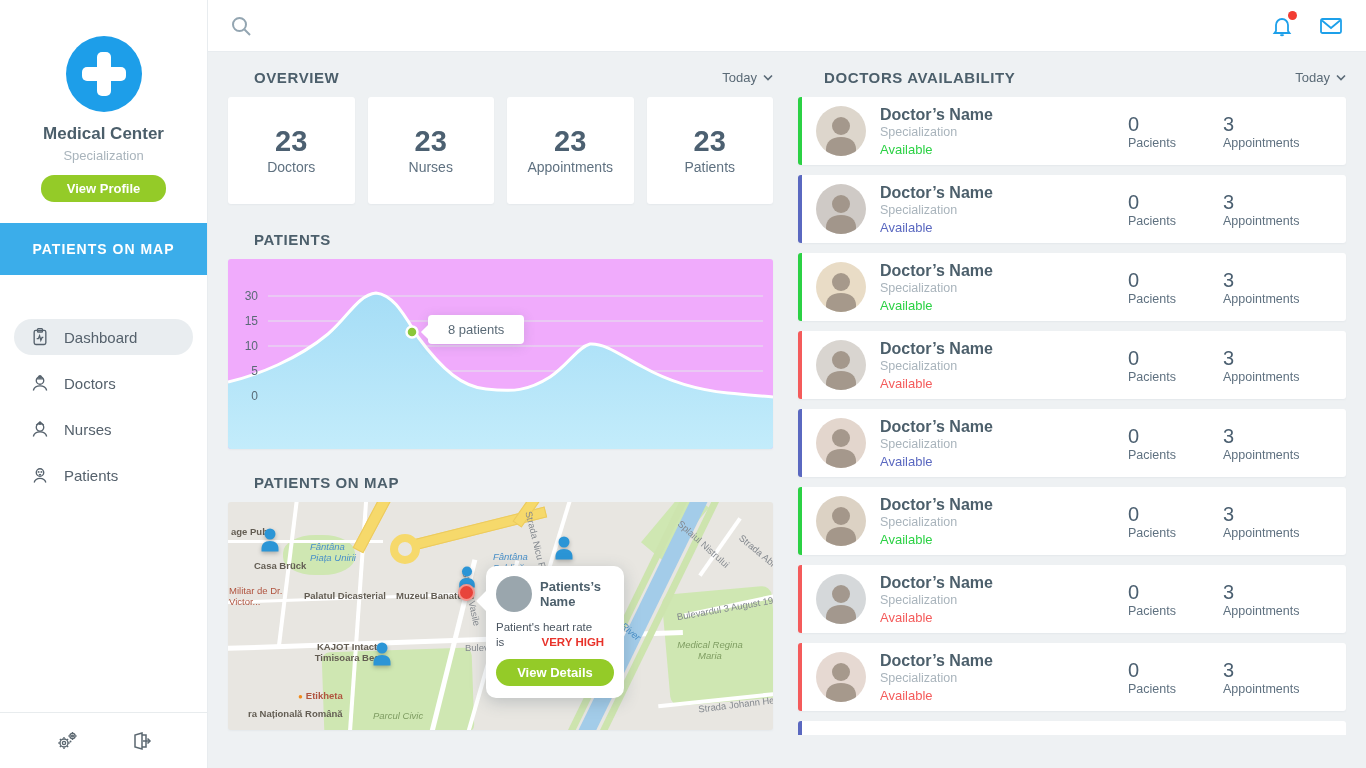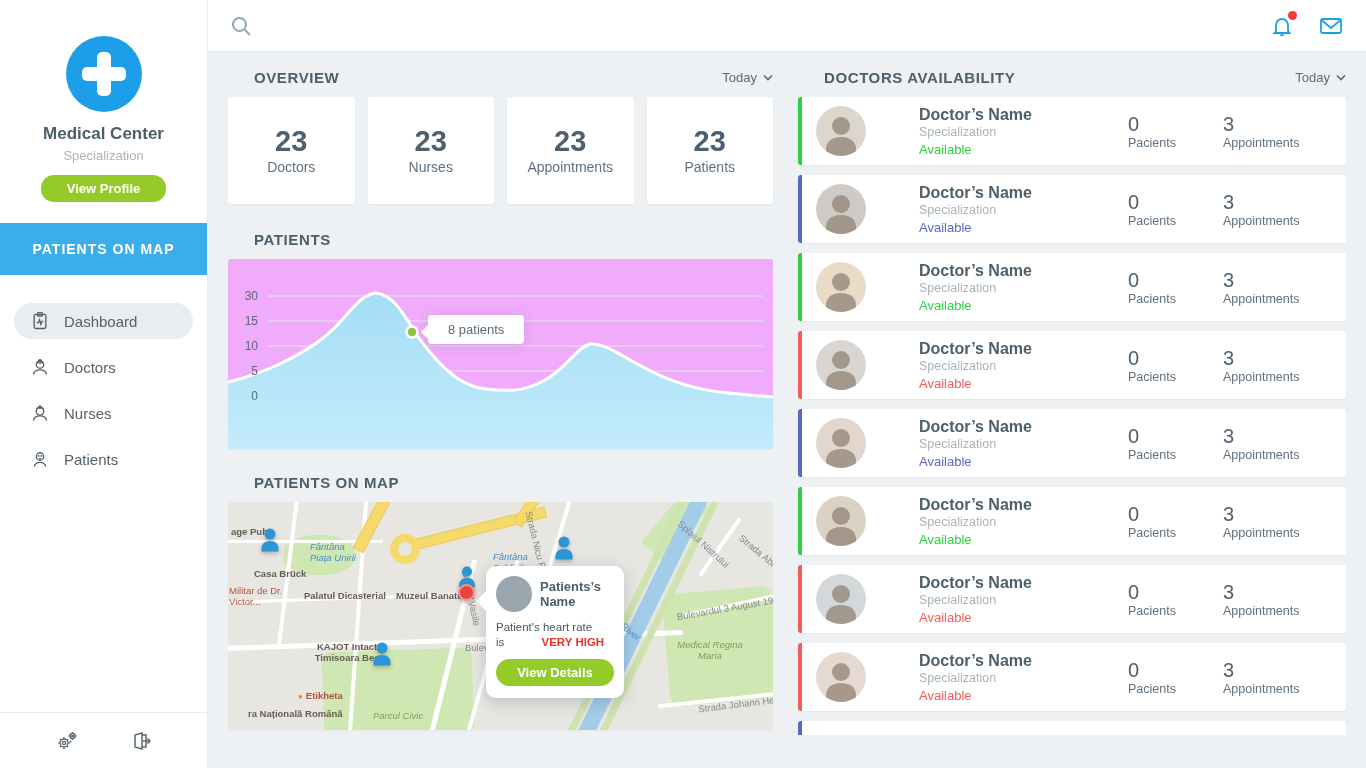--- a/index.html
+++ b/index.html
@@ -12,21 +12,21 @@
   .sidebar { width:207px; background:#fff; display:flex; flex-direction:column; position:relative; box-shadow:1px 0 0 #e8ecef; }
   .clinic { text-align:center; padding-top:36px; }
   .logo { width:76px; height:76px; border-radius:50%; background:#1d9ee9; margin:0 auto; position:relative; }
   .logo::before, .logo::after { content:""; position:absolute; background:#fff; border-radius:5px; left:50%; top:50%; transform:translate(-50%,-50%); }
   .logo::before { width:44px; height:14px; }
   .logo::after { width:14px; height:44px; }
   .clinic-name { font-size:17px; font-weight:bold; color:#4b5e6a; margin-top:12px; }
   .clinic-sub { font-size:13px; color:#a9b4bc; margin-top:4px; }
   .btn-green { display:inline-block; margin-top:12px; background:#94cb28; color:#fff; font-size:13px; font-weight:bold; border:none; border-radius:13px; padding:6px 26px; cursor:pointer; }
   .banner { margin-top:21px; height:52px; background:#3badea; color:#fff; font-size:14px; font-weight:bold; letter-spacing:1px; display:flex; align-items:center; justify-content:center; }
-  .nav { margin-top:28px; padding:0 14px; }
+  .nav { margin-top:44px; padding:0 14px; }
   .nav-item { display:flex; align-items:center; gap:14px; height:36px; padding:0 16px; border-radius:18px; margin-bottom:10px; font-size:15px; color:#55616c; cursor:pointer; }
   .nav-item[data-active="true"] { background:#e9edf0; }
   .nav-item svg { flex:0 0 auto; }
   .sidebar-footer { margin-top:auto; border-top:1px solid #e8ecee; height:56px; display:flex; align-items:center; justify-content:space-around; padding:0 30px; }
   .foot-icon { color:#5b6770; cursor:pointer; display:flex; align-items:center; }
 
   
   .main { flex:1; display:flex; flex-direction:column; }
   .topbar { height:52px; background:#fff; border-bottom:1px solid #e8ecef; display:flex; align-items:center; padding:0 22px; gap:14px; }
   .search-input { border:none; outline:none; font-size:14px; color:#6b7b86; width:320px; background:transparent; }
@@ -82,21 +82,21 @@
   .map-popup::before { content:""; position:absolute; left:-7px; top:28px; width:14px; height:14px; background:#fff; transform:rotate(45deg); }
   .popup-head { display:flex; align-items:center; gap:8px; }
   .popup-avatar { width:36px; height:36px; border-radius:50%; background:#9aa6ad; flex:0 0 auto; }
   .popup-name { font-size:13px; font-weight:bold; color:#4c5f6b; }
   .popup-body { font-size:11.5px; color:#4a5560; margin-top:8px; line-height:1.3; }
   .popup-alert { color:#e8322a; font-weight:bold;margin-left:34px; }
   .btn-details { display:block; width:100%; margin-top:9px; background:#94cb28; color:#fff; border:none; border-radius:14px; font-size:13px; font-weight:bold; padding:6px 0; cursor:pointer; }
 
   
   .doc-list { display:flex; flex-direction:column; gap:10px; }
-  .doc-card { background:#fff; height:68px; border-radius:3px; border-left:4px solid #ccc; display:flex; align-items:center; padding:0 18px 0 14px; box-shadow:0 1px 2px rgba(90,110,125,.06); cursor:pointer;gap:39px; }
+  .doc-card { background:#fff; height:68px; border-radius:3px; border-left:4px solid #ccc; display:flex; align-items:center; padding:0 18px 0 14px; box-shadow:0 1px 2px rgba(90,110,125,.06); cursor:pointer; }
   .doc-card[data-status="green"] { border-left-color:#2bd144; }
   .doc-card[data-status="blue"]  { border-left-color:#5a68c0; }
   .doc-card[data-status="red"]   { border-left-color:#f45b5b; }
   .doc-card[data-status="green"] .doc-status { color:#2bd144; }
   .doc-card[data-status="blue"]  .doc-status { color:#5a68c0; }
   .doc-card[data-status="red"]   .doc-status { color:#f45b5b; }
   .doc-avatar { width:50px; height:50px; border-radius:50%; overflow:hidden; flex:0 0 auto; background:#ddd6cc; }
   .doc-list .doc-card:nth-child(2) .doc-avatar { background:#cfcac6; }
   .doc-list .doc-card:nth-child(3) .doc-avatar { background:#e9dcc6; }
   .doc-list .doc-card:nth-child(4) .doc-avatar { background:#d9d5d0; }
@@ -312,21 +312,21 @@
           <div class="yroad" style="left:138px;top:-8px;width:12px;height:60px;transform:rotate(28deg)"></div>
           <div class="yroad" style="left:175px;top:22px;width:145px;height:11px;transform:rotate(-14deg)"></div>
           <div class="yroad" style="left:295px;top:-14px;width:11px;height:40px;transform:rotate(35deg)"></div>
           <div class="roundabout"></div>
 
           <div class="riverbank1"></div>
           <div class="riverbank2"></div>
           <div class="river"></div>
 
           <span class="mlabel lb-poi" style="left:3px;top:24px">age Pub</span>
-          <span class="mlabel lb-poi" style="left:26px;top:66px">Casa Brück</span>
+          <span class="mlabel lb-poi" style="left:26px;top:58px">Casa Brück</span>
           <span class="mlabel lb-red" style="left:1px;top:84px">Militar de Dr. Victor...</span>
           <span class="mlabel lb-poi" style="left:76px;top:88px">Palatul Dicasterial</span>
           <span class="mlabel lb-water lb-wrap" style="left:82px;top:40px;width:58px">Fântâna Piața Unirii</span>
           <span class="mlabel lb-water lb-wrap" style="left:265px;top:50px;width:52px">Fântâna Publică</span>
           <span class="mlabel lb-poi" style="left:168px;top:88px">Muzeul Banatului</span>
           <span class="mlabel lb-poi lb-wrap" style="left:76px;top:140px;width:92px;text-align:center">KAJOT Intacto Timisoara Bega</span>
           <span class="mlabel lb-poi ml-etik" style="left:70px;top:188px;color:#b0543f">Etikheta</span>
           <span class="mlabel lb-poi" style="left:20px;top:206px">ra Națională Română</span>
           <span class="mlabel lb-park" style="left:145px;top:208px">Parcul Civic</span>
           <span class="mlabel lb-street" style="left:237px;top:140px">Bulevardul Rev</span>

